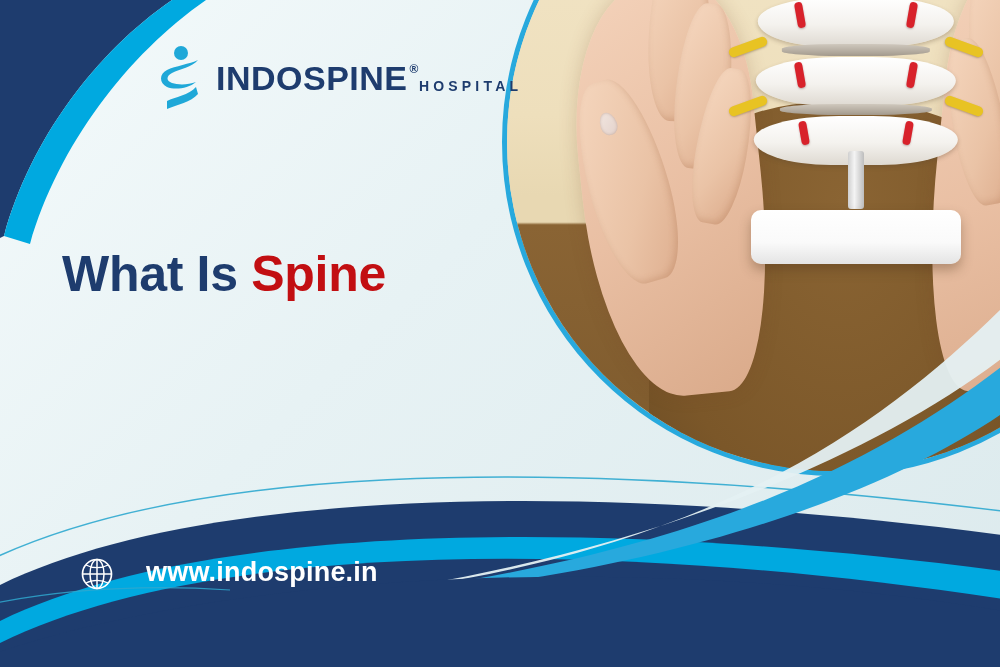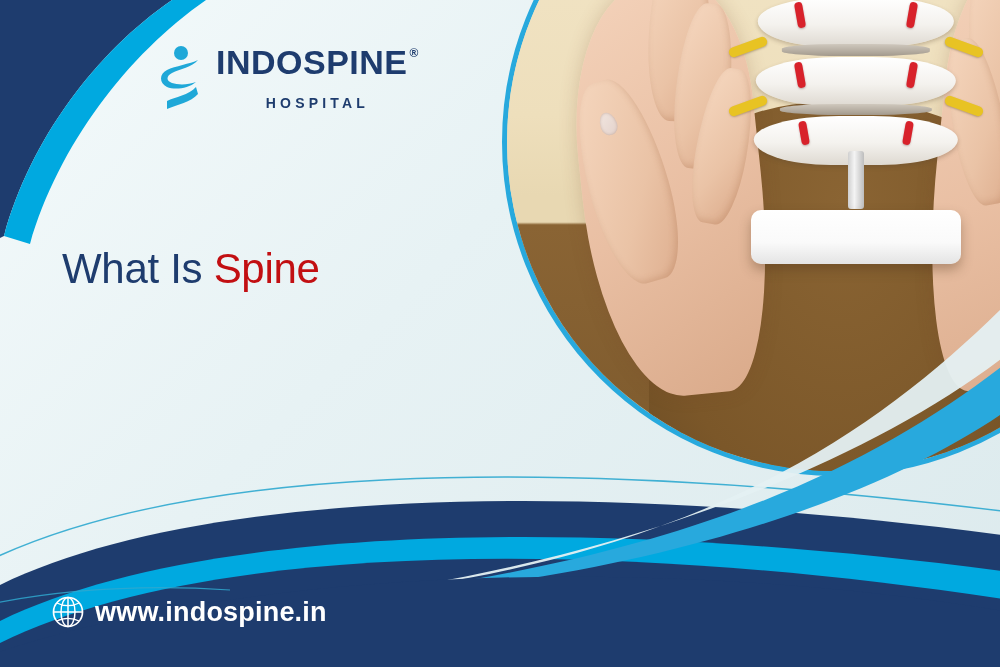--- a/index.html
+++ b/index.html
@@ -130,56 +130,56 @@
     background:linear-gradient(180deg,#ffffff 0%,#fafafa 60%,#e4e4e4 100%);
     border-radius:10px;
     box-shadow:0 6px 12px rgba(80,55,30,.35);
   }
 
   
   #headline {
     position:absolute;
     left:62px; top:240px;
     width:420px;
-    font-size:42px;
-    font-weight:normal;
+    font-size:50px;
+    font-weight:bold;
     line-height:1.38;
     letter-spacing:-.3px;
   }
   .t-navy { color:#1e3c6e; }
   .t-red  { color:#c20f12; }
 
   
   #logo {
     position:absolute;
     left:158px; top:45px;
     display:flex;
     align-items:center;
     gap:14px;
   }
   #logo-mark { width:44px; height:66px; flex:0 0 auto; }
-  #logo-text { display:flex; flex-direction:column; align-items:center; }
+  #logo-text { display:flex; flex-direction:row; align-items:center; }
   #logo-word {
     font-size:34px; font-weight:bold; letter-spacing:.5px;
     color:#1e3c6e; line-height:1;
     display:flex; align-items:flex-start;
   }
   #logo-reg { font-size:12px; line-height:1; margin-left:2px; margin-top:2px; }
   #logo-sub {
     font-size:14px; font-weight:bold; letter-spacing:4.2px;
     color:#1e3c6e; margin-top:16px;
   }
 
   
   #footer-bar {
     position:absolute;
     left:0; bottom:0; width:100%; height:110px;
-    display:flex; align-items:center;
-    padding-left:51px;
-    gap:10px;
+    display:flex; align-items:flex-start;
+    padding-left:80px;
+    gap:32px;
     z-index:6;
   }
   #globe-icon { width:34px; height:34px; flex:0 0 auto; }
   #site-url {
     color:#ffffff; font-size:27px; font-weight:bold; letter-spacing:.2px;
   }
 </style>
 </head>
 <body>
 

